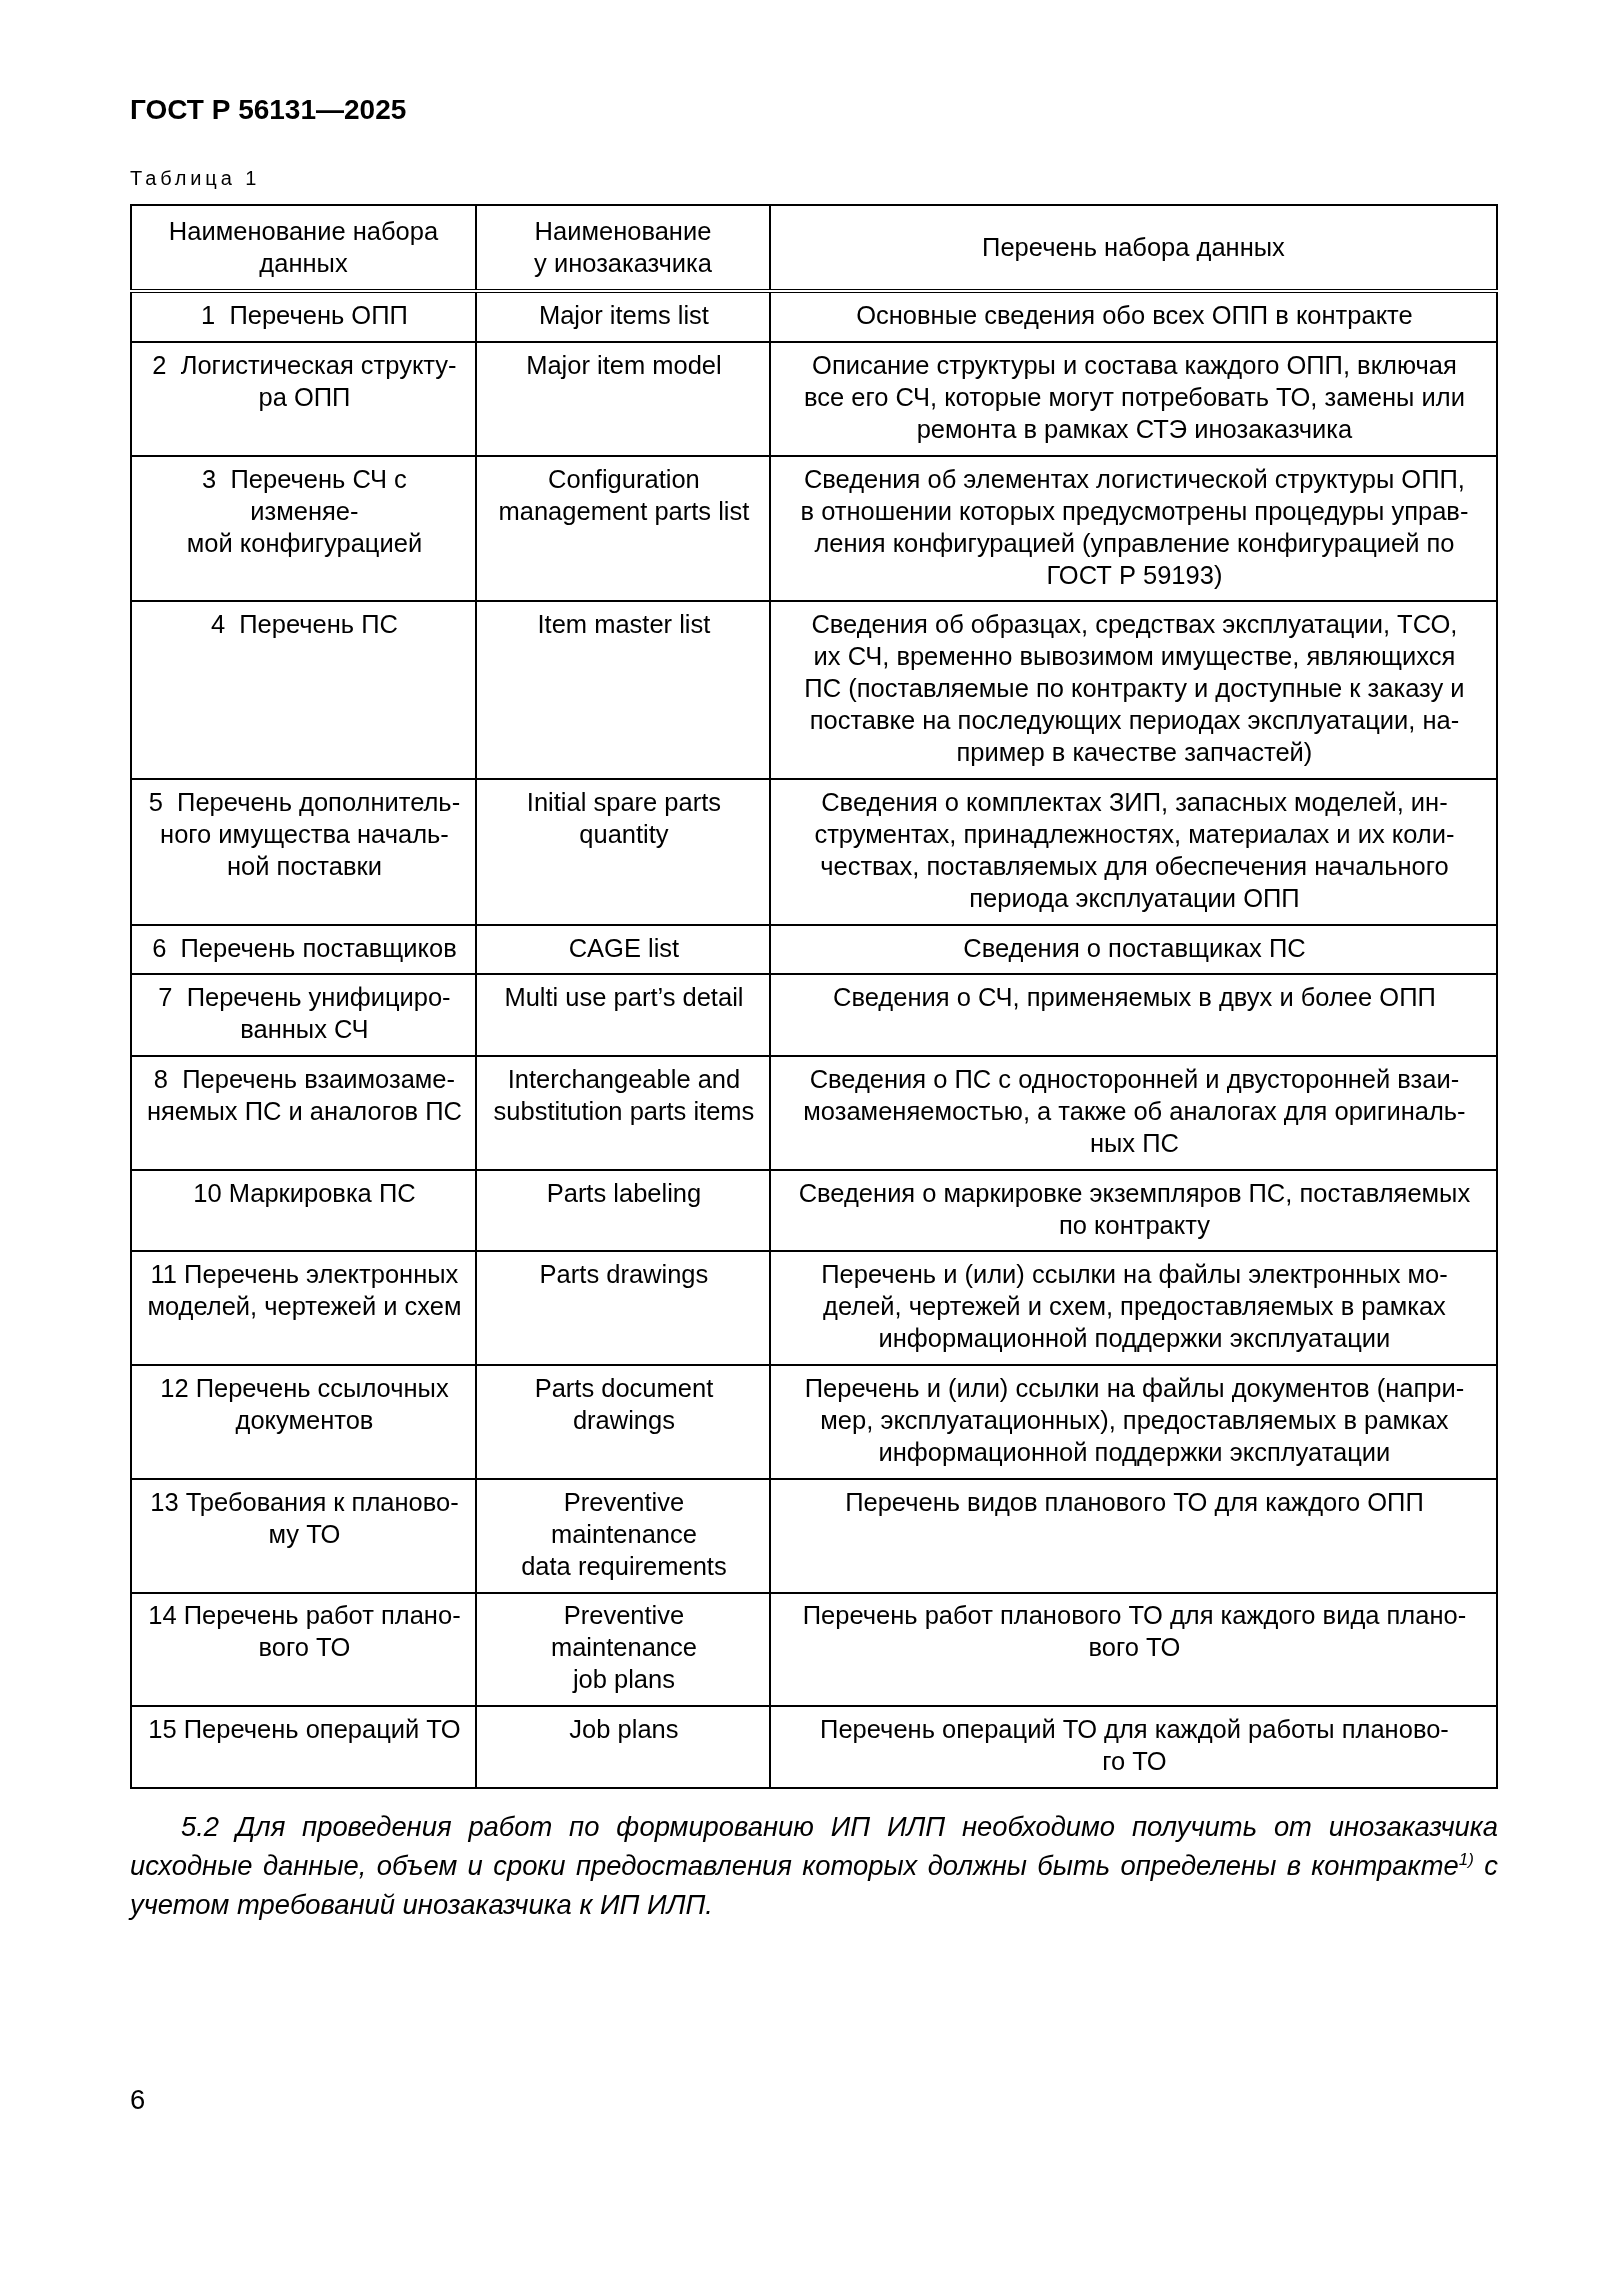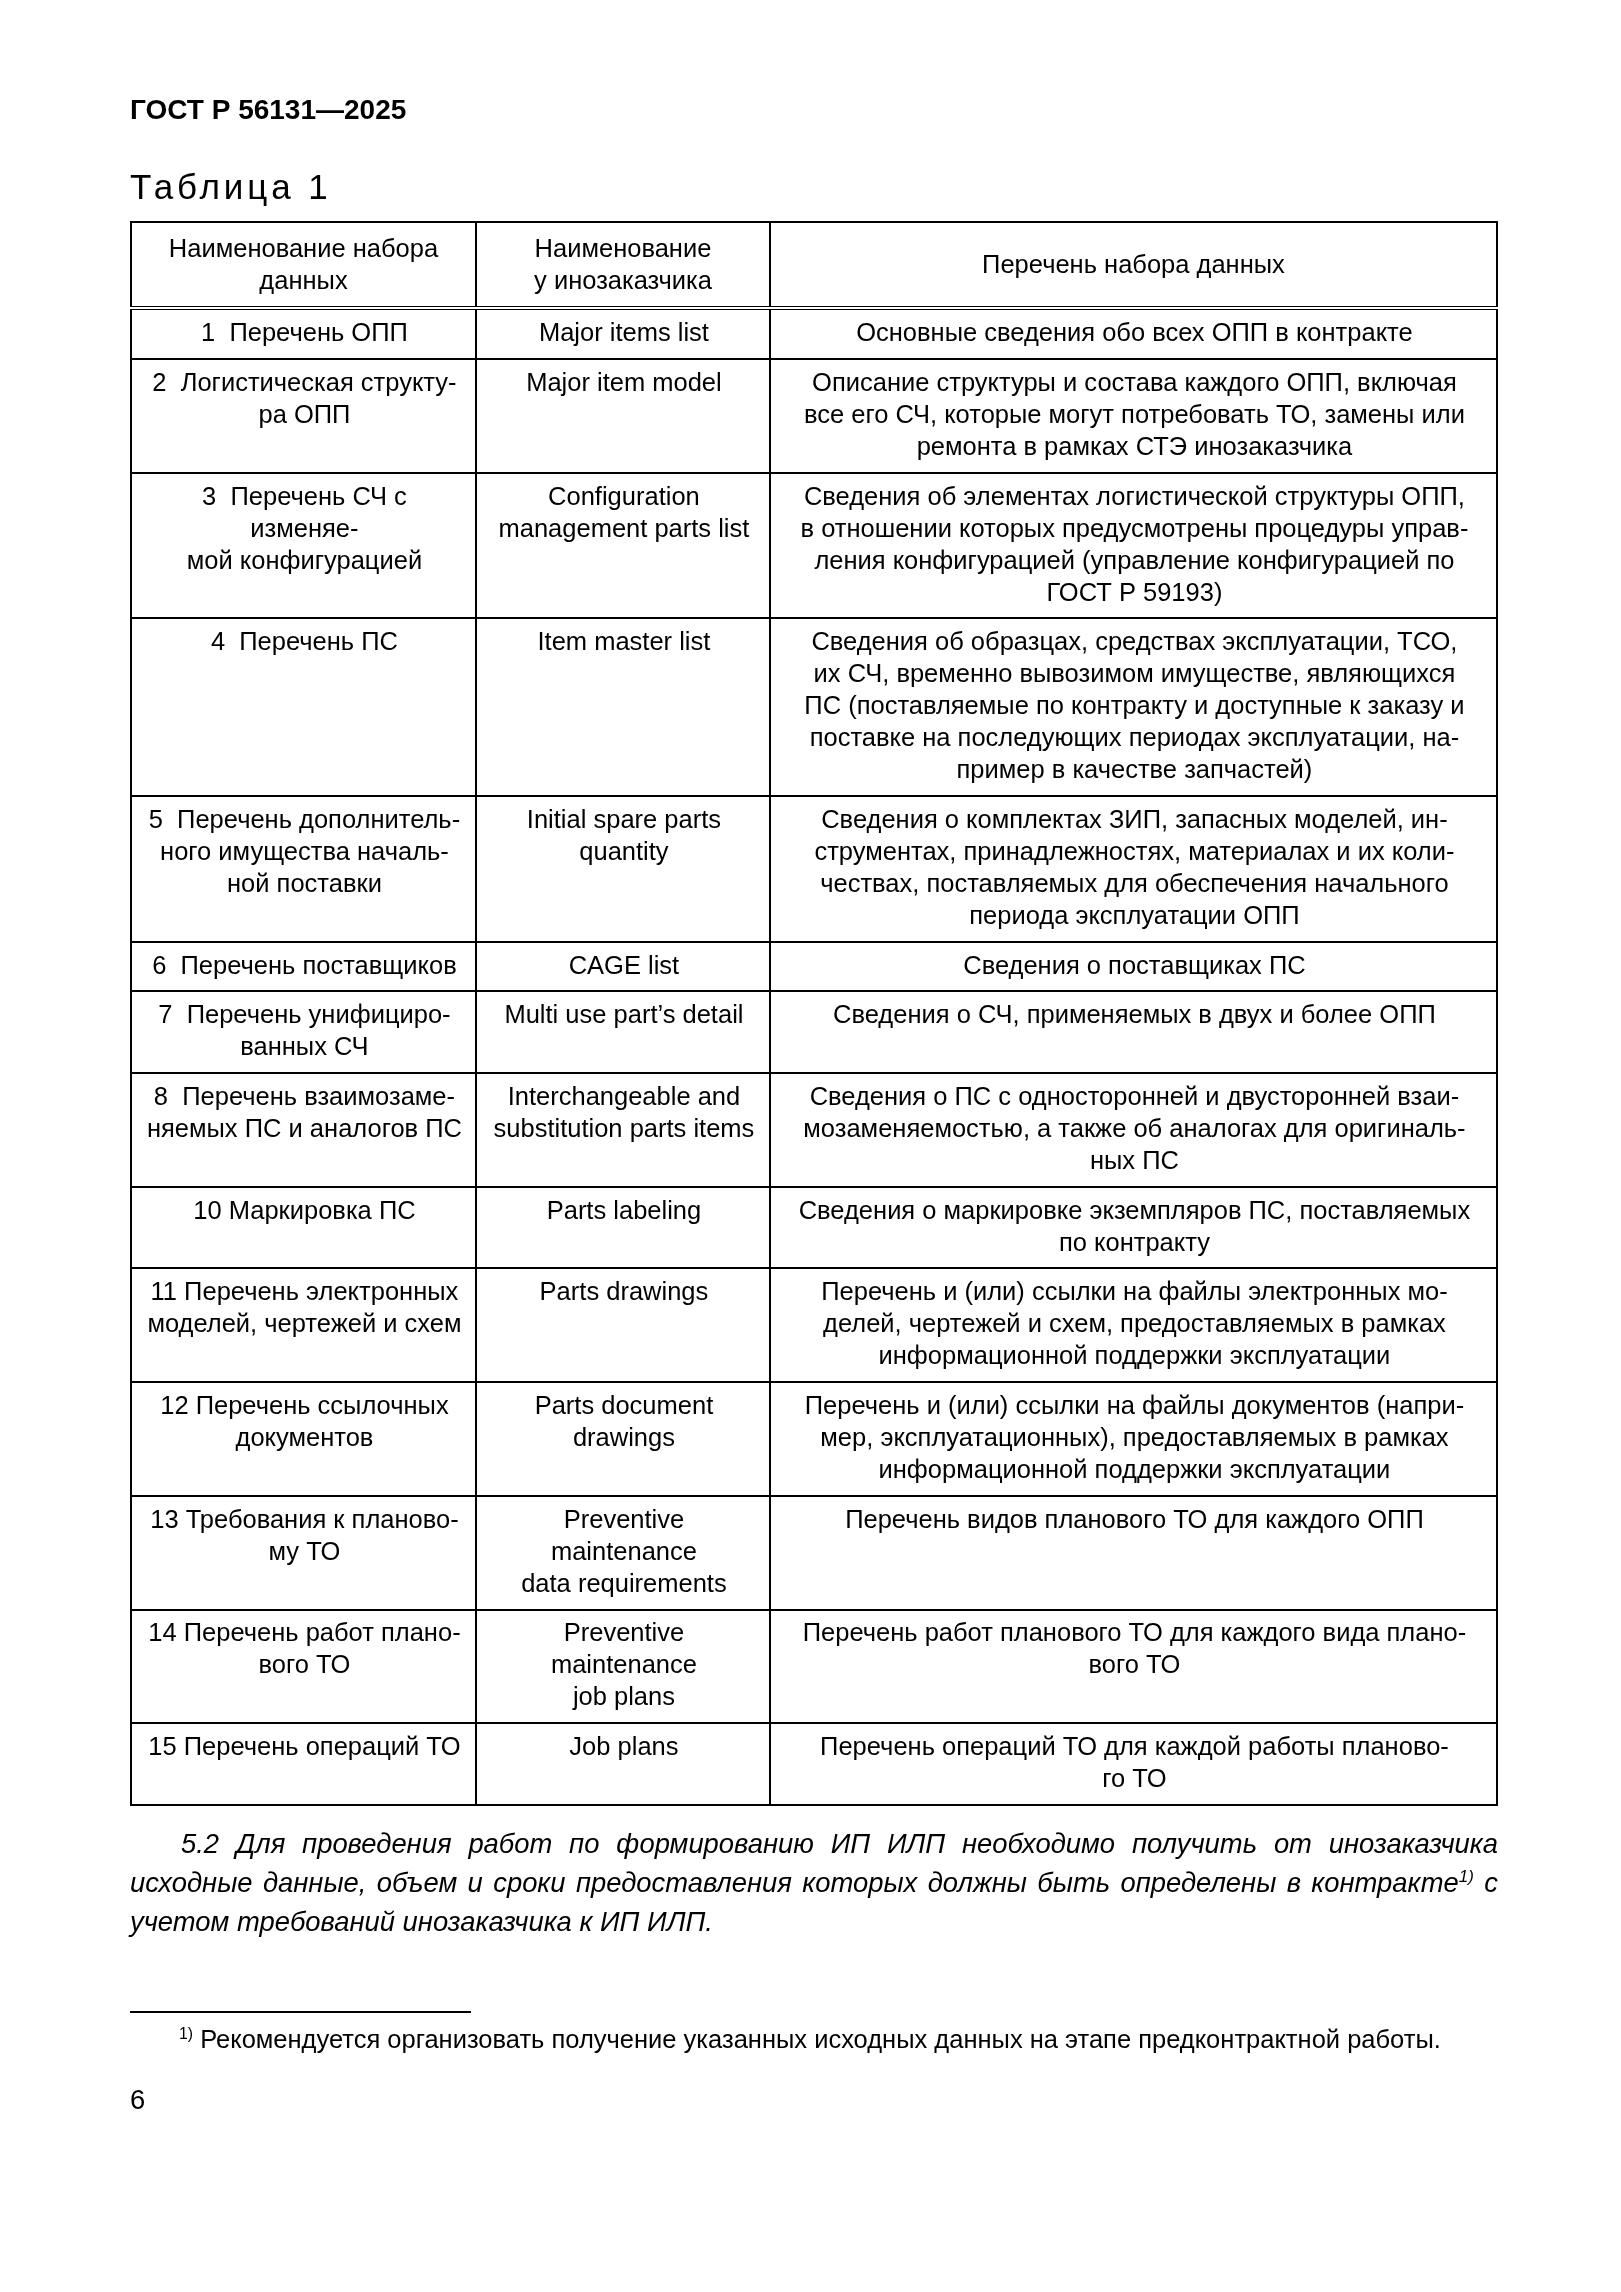--- a/index.html
+++ b/index.html
@@ -17,21 +17,21 @@
     left: 130px;
     top: 94px;
     width: 1368px;
   }
   .doc-code {
     font-size: 28px;
     font-weight: 700;
     margin-bottom: 41px;
   }
   .table-caption {
-    font-size: 35px;
+    font-size: 20px;
     letter-spacing: 3.9px;
     margin-bottom: 13.7px;
   }
   table.data-table {
     width: 100%;
     border-collapse: collapse;
     table-layout: fixed;
     font-size: 25.5px;
     line-height: 32px;
   }
@@ -238,21 +238,17 @@
 го ТО</td>
   </tr>
 </tbody>
     </table>
 
     <p class="clause">
       <span>5.2 Для проведения работ по формированию ИП ИЛП необходимо получить от инозаказчика исходные данные, объем и сроки предоставления которых должны быть определены в контракте</span><sup class="fn-ref">1)</sup><span> с учетом требований инозаказчика к ИП ИЛП.</span>
     </p>
   </div>
 
-  <div class="footnote-block">
-    <div class="footnote-rule"></div>
-    <p class="footnote-text"><sup class="fn-ref">1)</sup><span> Рекомендуется организовать получение указанных исходных данных на этапе предконтрактной работы.</span></p>
-  </div>
 
   <div class="page-number">6</div>
 
 </div>
 
 
 </body></html>

